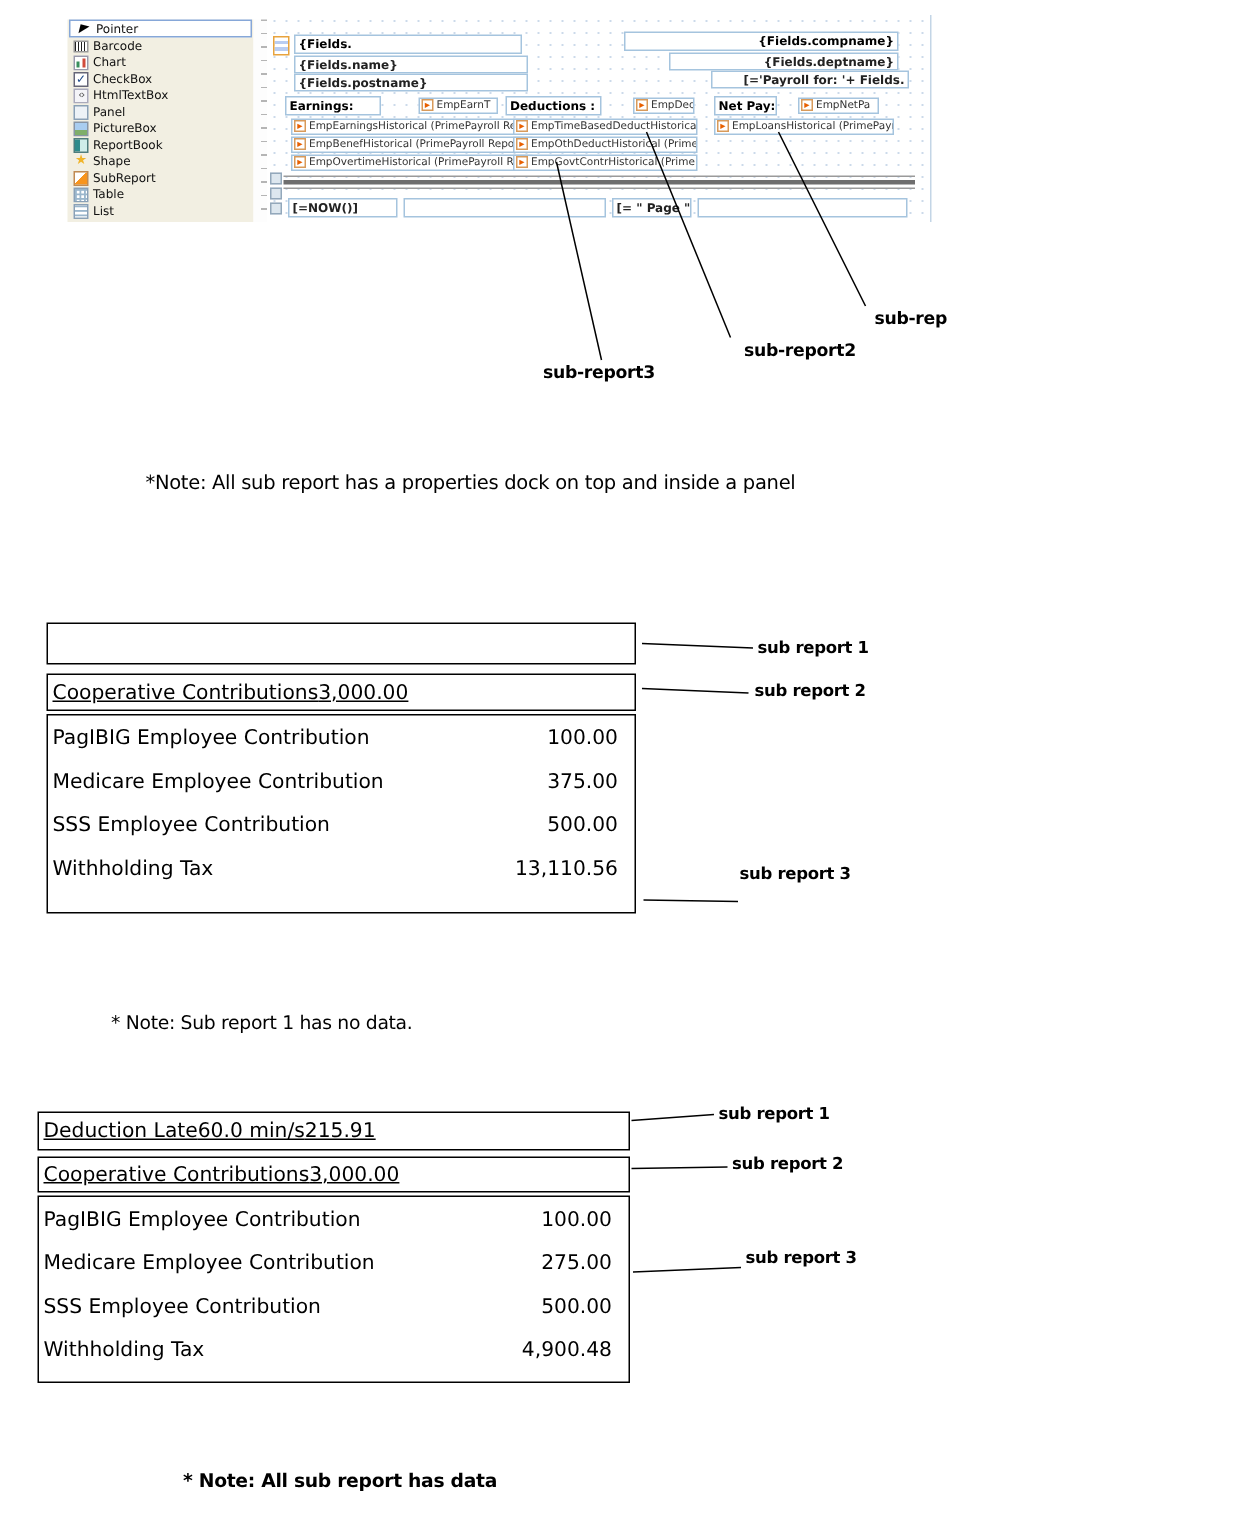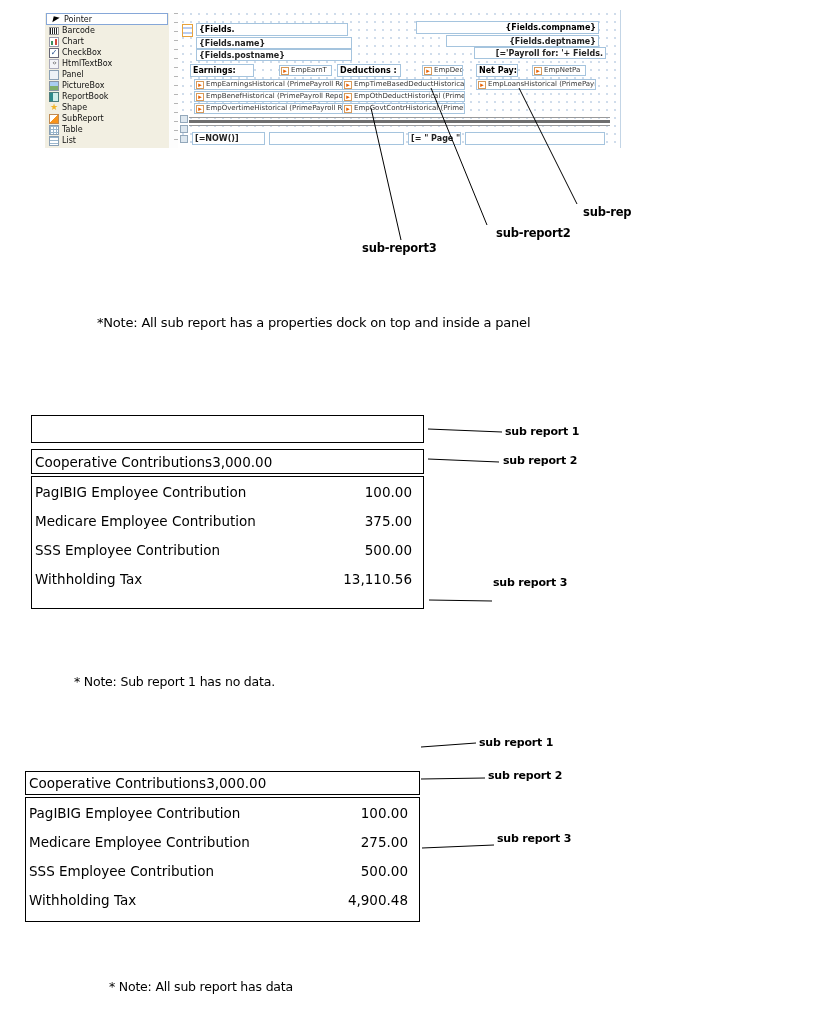--- a/index.html
+++ b/index.html
@@ -39,21 +39,21 @@
           background-size:4px 100%;background-position:right top;background-repeat:no-repeat;}
 
   
   #surface{position:absolute;left:179px;top:10px;width:441px;height:138px;background:#fff;
            border-right:1px solid #c3d5e6;overflow:hidden;
            background-image:radial-gradient(circle,#ccdaea 0.7px,rgba(0,0,0,0) 0.8px);background-size:8px 8px;}
   .fbox{position:absolute;border:1px solid #a5c4de;background:#fff;font-size:8px;line-height:11px;
         padding:0 2px;white-space:nowrap;overflow:hidden;color:#222;box-sizing:border-box;font-weight:bold;}
   .fbold{font-weight:bold;color:#000;}
   .tright{text-align:right;}
-  .sri-box{position:absolute;display:flex;align-items:flex-end;gap:2px;font-size:7px;line-height:9px;
+  .sri-box{position:absolute;display:flex;align-items:flex-start;gap:2px;font-size:7px;line-height:9px;
            border:1px solid #a5c4de;background:#fff;padding:0 1px;white-space:nowrap;overflow:hidden;
            color:#333;box-sizing:border-box;}
   .sri-icon{flex:none;width:8px;height:8px;border:1px solid #d89a5a;background:#fff;display:flex;
             align-items:center;justify-content:center;box-sizing:border-box;}
   .sri-icon::before{content:"▸";color:#e86000;font-size:7px;line-height:7px;}
   .divline{position:absolute;left:10px;width:421px;background:#9a9a9a;}
   .sec-icon{position:absolute;left:1px;width:8px;height:8px;border:1px solid #93a8bb;background:#dde7ef;box-sizing:border-box;}
   #sel-marker{position:absolute;left:3px;top:14px;width:9px;height:11px;border:1px solid #e8a33d;
               background:linear-gradient(180deg,#fff 20%,#b9cdf2 20% 40%,#fff 40% 60%,#b9cdf2 60% 80%,#fff 80%);}
 
@@ -63,21 +63,21 @@
   #lines{position:absolute;left:0;top:0;pointer-events:none;}
 
   
   .note{position:absolute;font-size:12.5px;letter-spacing:-0.2px;white-space:nowrap;}
 
   
   .rbox{position:absolute;border:1px solid #000;background:#fff;font-size:13.5px;color:#000;box-sizing:border-box;}
   .rrow{display:flex;align-items:center;height:29px;padding:0 11px 0 3px;}
   .rrow .lab{flex:1;white-space:nowrap;}
   .rrow .val{width:97px;text-align:right;white-space:nowrap;}
-  .rrow2{height:100%;display:flex;align-items:center;padding:0 11px 0 3px;}
+  .rrow2{height:100%;display:flex;align-items:center;padding:0 11px 0 3px;text-decoration:underline;}
 </style>
 </head>
 <body>
 
 <div id="page">
 
   <div id="toolbox">
     <div class="tb-item selected">
       <span class="tbi tbi-pointer"></span>
       <span>Pointer</span>
@@ -221,21 +221,21 @@
   <div class="ann" style="left:505px;top:425px;">sub report 1</div>
   <div class="ann" style="left:503px;top:454px;">sub report 2</div>
   <div class="ann" style="left:493px;top:576px;">sub report 3</div>
 
   <div class="ann" style="left:479px;top:736px;">sub report 1</div>
   <div class="ann" style="left:488px;top:769px;">sub report 2</div>
   <div class="ann" style="left:497px;top:832px;">sub report 3</div>
 
   <div class="note" style="left:97px;top:315px;font-size:13px;">*Note: All sub report has a properties dock on top and inside a panel</div>
   <div class="note" style="left:74px;top:674px;">* Note: Sub report 1 has no data.</div>
-  <div class="note" style="left:109px;top:979px;">* Note: All sub report has data</div>
+  <div class="note" style="left:122px;top:979px;font-weight:bold;">* Note: All sub report has data</div>
 
   <div class="rbox" style="left:31px;top:415px;width:393px;height:28px;"></div>
 
   <div class="rbox" style="left:31px;top:449px;width:393px;height:25px;">
     <div class="rrow2">
       <span class="lab">Cooperative Contributions</span>
       <span class="val">3,000.00</span>
     </div>
   </div>
 
@@ -251,20 +251,27 @@
     <div class="rrow">
       <span class="lab">SSS Employee Contribution</span>
       <span class="val">500.00</span>
     </div>
     <div class="rrow">
       <span class="lab">Withholding Tax</span>
       <span class="val">13,110.56</span>
     </div>
   </div>
 
+  <div class="rbox" style="left:25px;top:741px;width:395px;height:26px;">
+    <div class="rrow2">
+      <span class="lab">Deduction Late</span>
+      <span class="mid">60.0 min/s</span>
+      <span class="val">215.91</span>
+    </div>
+  </div>
 
   <div class="rbox" style="left:25px;top:771px;width:395px;height:24px;">
     <div class="rrow2">
       <span class="lab">Cooperative Contributions</span>
       <span class="val">3,000.00</span>
     </div>
   </div>
 
   <div class="rbox" style="left:25px;top:797px;width:395px;height:125px;">
     <div class="rrow">

